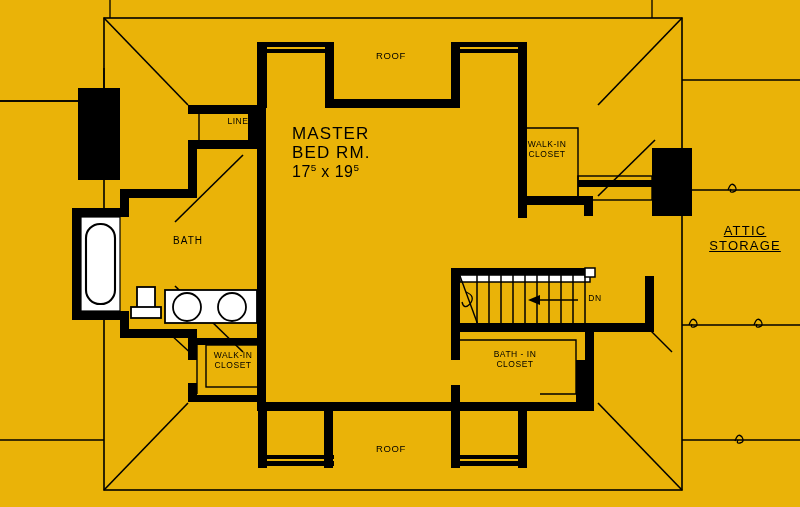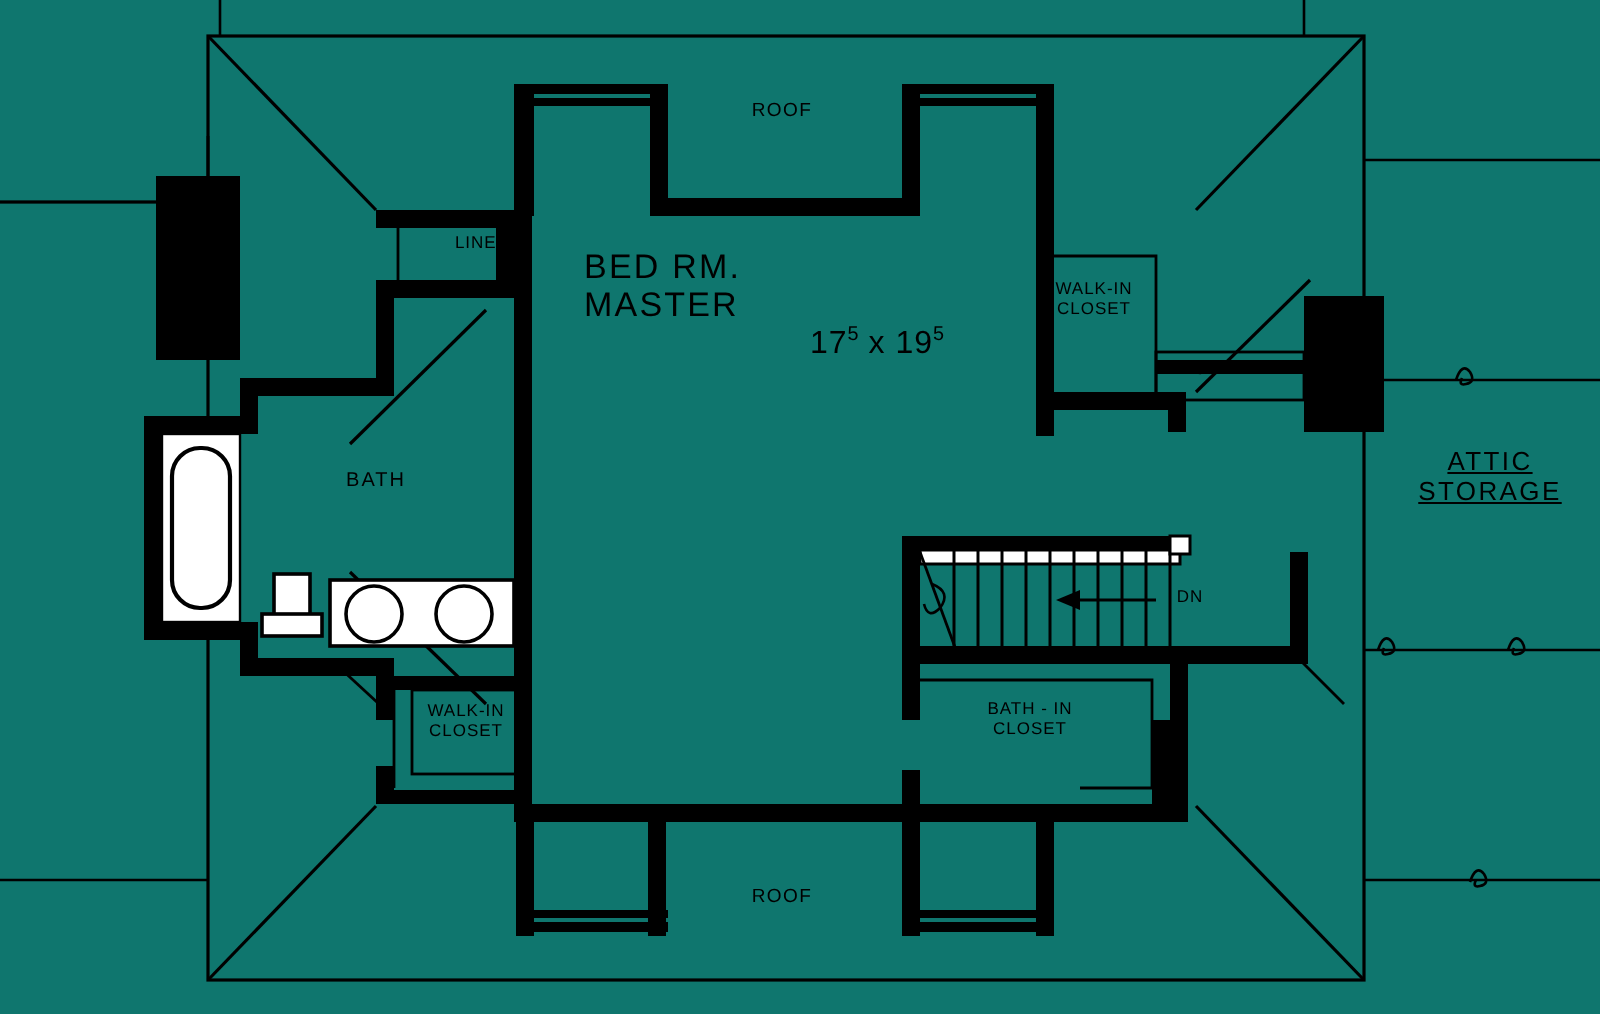--- a/index.html
+++ b/index.html
@@ -7,21 +7,21 @@
     padding: 0;
     background: #ffffff;
   }
   body {
     font-family: "Liberation Sans", sans-serif;
   }
   #plan-root {
     position: relative;
     width: 800px;
     height: 507px;
-    background: #0f766e;
+    background: #eab308;
     overflow: hidden;
   }
   #plan-svg {
     position: absolute;
     top: 0;
     left: 0;
     width: 800px;
     height: 507px;
   }
   .lbl {
@@ -231,23 +231,23 @@
 
   </svg>
 
   <div class="lbl lbl-small" style="left:356px; top:51px; width:70px;">ROOF</div>
 
   <div class="lbl lbl-small" style="left:356px; top:444px; width:70px;">ROOF</div>
 
   <div class="lbl lbl-tiny" style="left:201px; top:117px; width:54px;text-align:right;">LINEN</div>
 
   <div style="position:absolute; left:292px; top:124px; width:180px; text-align:left;">
+    <div class="lbl lbl-big" style="position:static; text-align:left;">MASTER</div>
     <div class="lbl lbl-big" style="position:static; text-align:left;">BED RM.</div>
-    <div class="lbl lbl-big" style="position:static; text-align:left;">MASTER</div>
-    <div class="lbl dim-line" style="position:static; text-align:right;"><span>17</span><span class="sup">5</span><span> x </span><span>19</span><span class="sup">5</span></div>
+    <div class="lbl dim-line" style="position:static; text-align:left;"><span>17</span><span class="sup">5</span><span> x </span><span>19</span><span class="sup">5</span></div>
   </div>
 
   <div class="lbl lbl-med" style="left:148px; top:235px; width:80px;">BATH</div>
 
   <div style="position:absolute; left:509px; top:140px; width:76px; text-align:center;">
     <div class="lbl lbl-tiny" style="position:static;">WALK-IN</div>
     <div class="lbl lbl-tiny" style="position:static;">CLOSET</div>
   </div>
 
   <div class="lbl lbl-tiny" style="left:586px; top:181px; width:62px;font-family:Liberation Mono, monospace;">CABINET</div>

